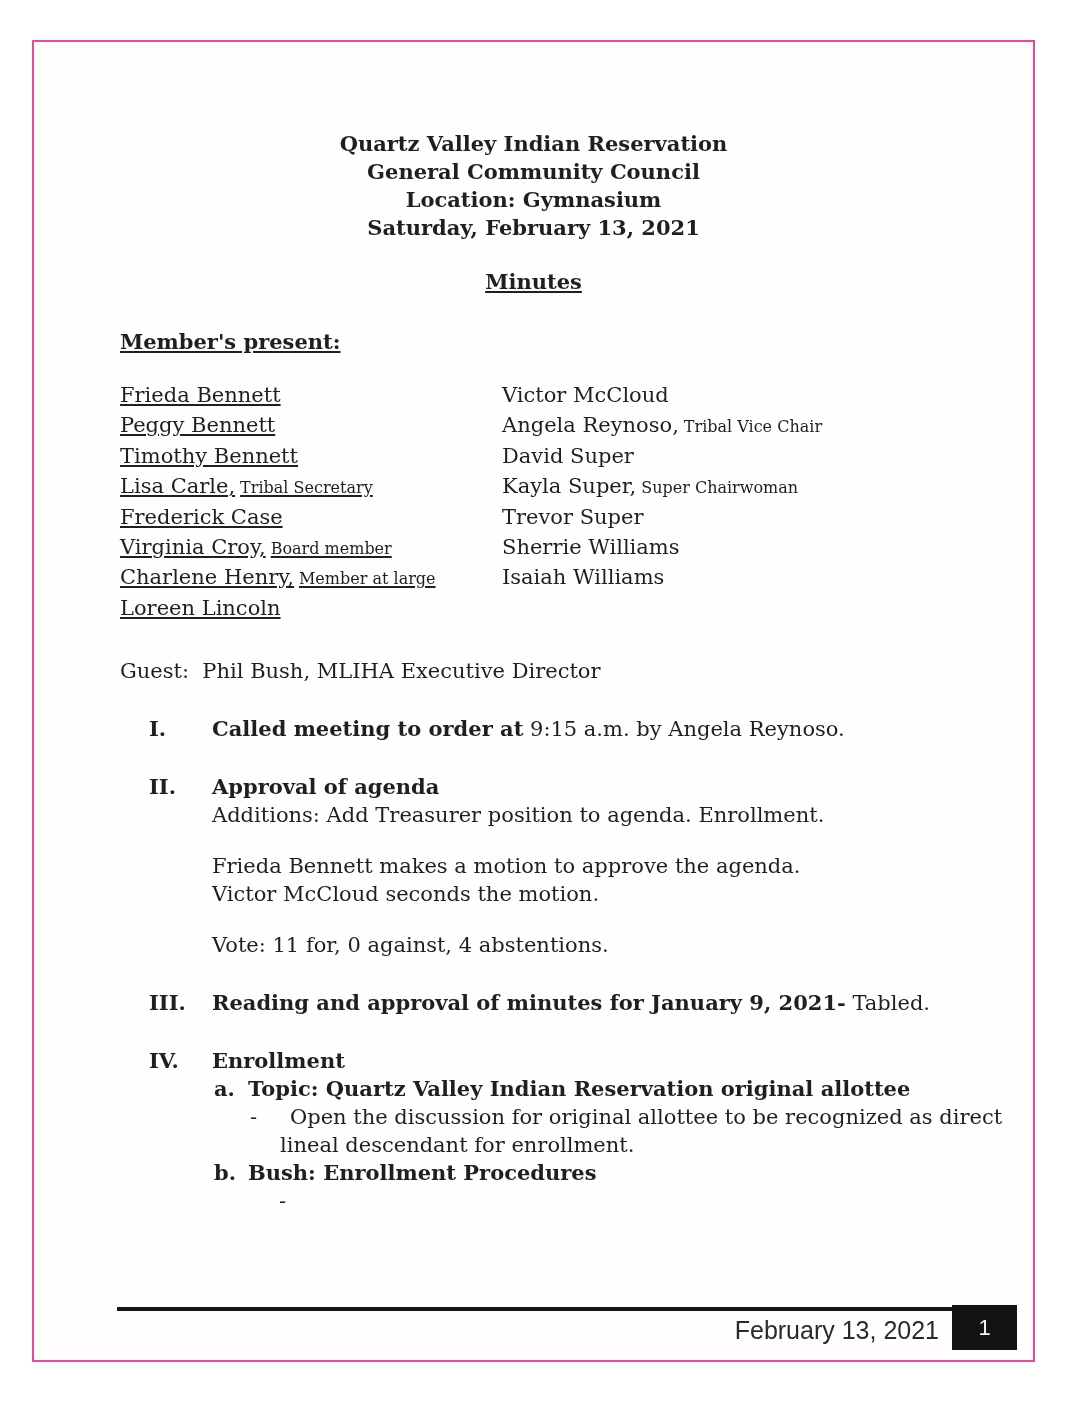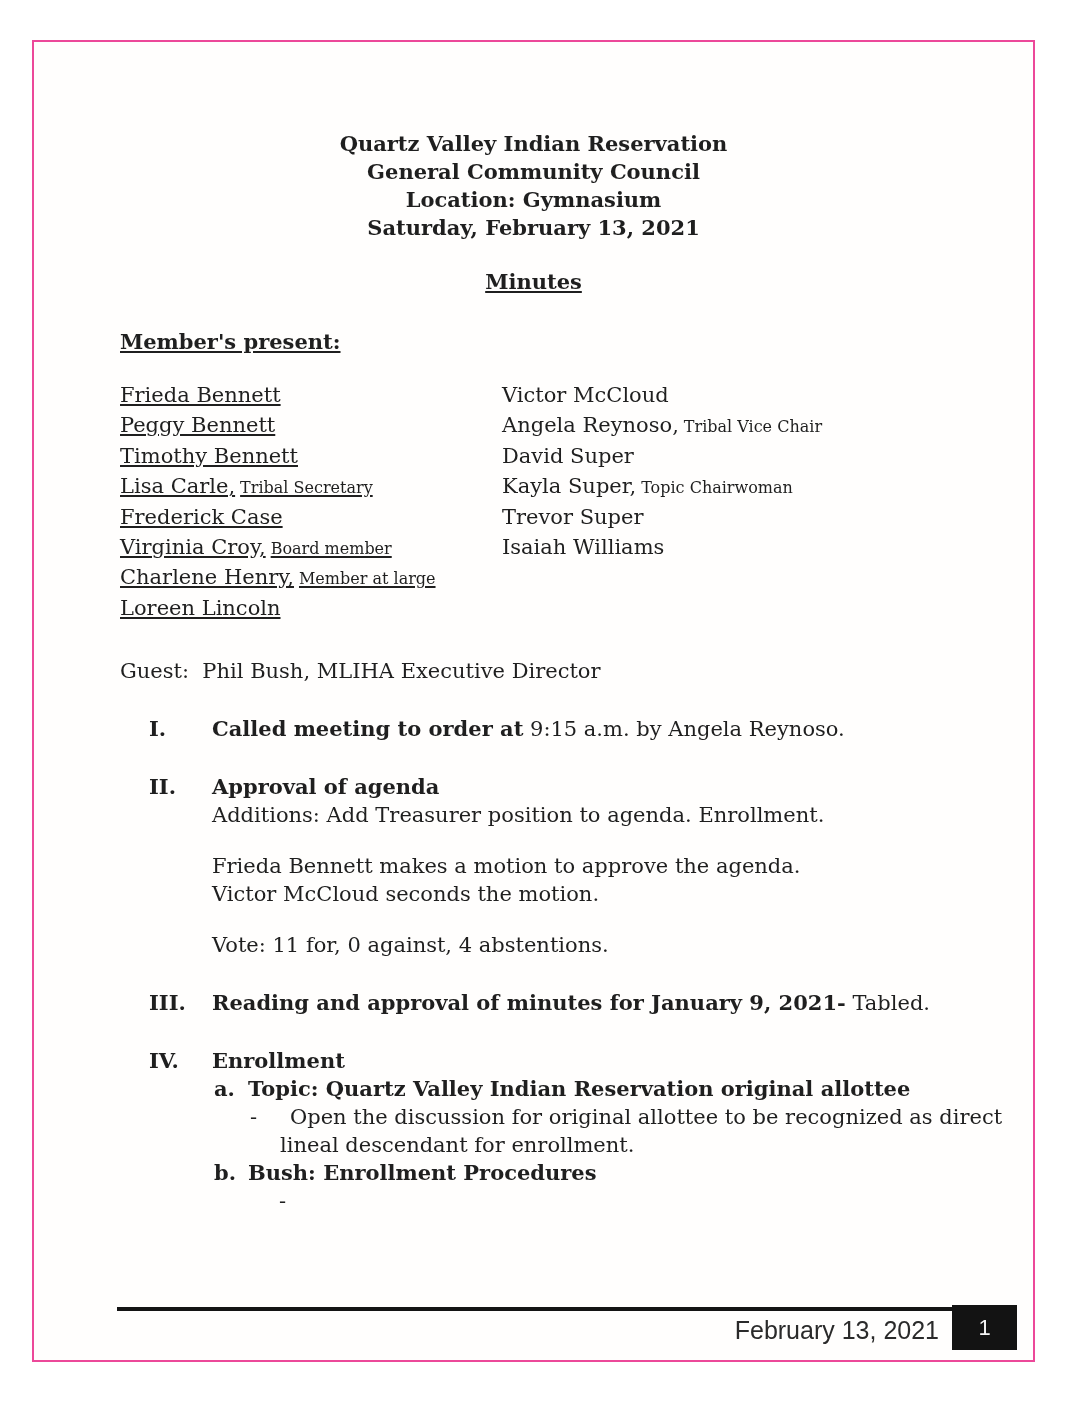--- a/index.html
+++ b/index.html
@@ -142,22 +142,23 @@
       <div class="member-row"><span>Lisa Carle,</span><span class="member-role">Tribal Secretary</span></div>
       <div class="member-row"><span>Frederick Case</span><span class="member-role"></span></div>
       <div class="member-row"><span>Virginia Croy,</span><span class="member-role">Board member</span></div>
       <div class="member-row"><span>Charlene Henry,</span><span class="member-role">Member at large</span></div>
       <div class="member-row"><span>Loreen Lincoln</span><span class="member-role"></span></div>
     </div>
     <div class="members-col-right">
       <div class="member-row"><span>Victor McCloud</span><span class="member-role"></span></div>
       <div class="member-row"><span>Angela Reynoso,</span><span class="member-role">Tribal Vice Chair</span></div>
       <div class="member-row"><span>David Super</span><span class="member-role"></span></div>
-      <div class="member-row"><span>Kayla Super,</span><span class="member-role">Topic Chairwoman</span></div>
+      <div class="member-row"><span>Kayla Super,</span><span class="member-role">Super Chairwoman</span></div>
       <div class="member-row"><span>Trevor Super</span><span class="member-role"></span></div>
+      <div class="member-row"><span>Sherrie Williams</span><span class="member-role"></span></div>
       <div class="member-row"><span>Isaiah Williams</span><span class="member-role"></span></div>
     </div>
   </div>
 
   <div class="guest-line">Guest:  Phil Bush, MLIHA Executive Director</div>
 
   <div class="agenda-item">
     <div class="numeral">I.</div>
     <div class="item-body"><span class="b">Called meeting to order at</span><span> 9:15 a.m. by Angela Reynoso.</span></div>
   </div>

